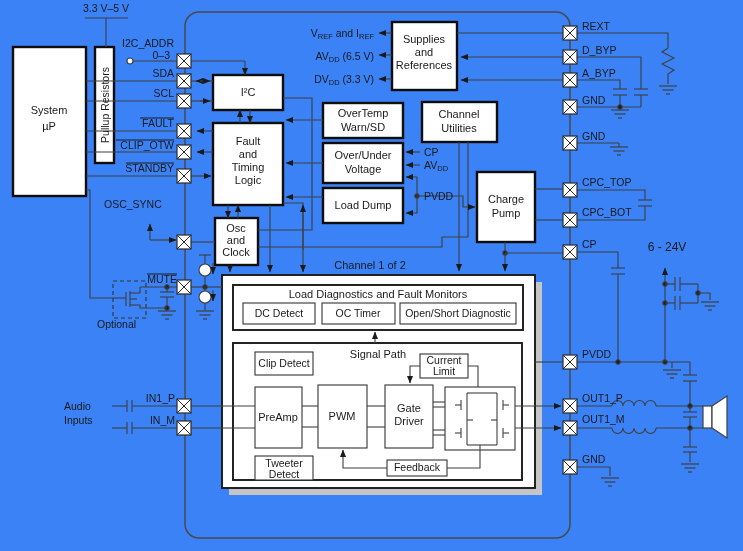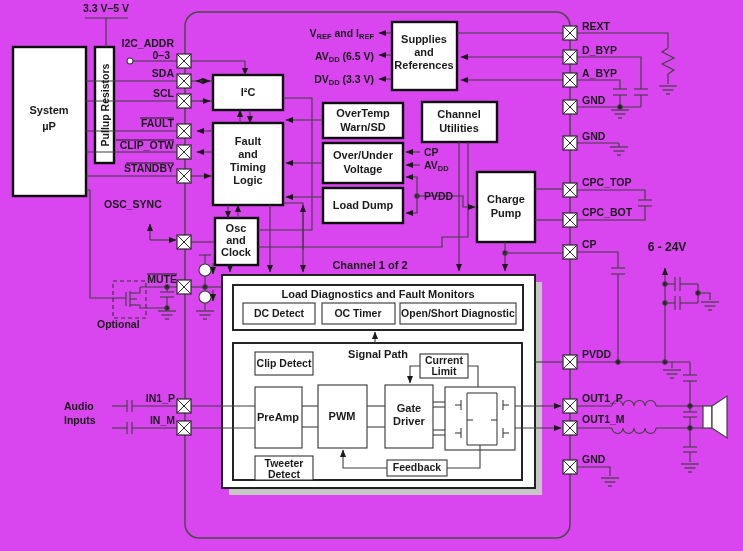--- a/index.html
+++ b/index.html
@@ -1,17 +1,17 @@
 <!DOCTYPE html>
 <html><head>
 <meta charset="utf-8">
 <style>
   html,body{margin:0;padding:0;background:#fff;}
-  .stage{position:relative;width:743px;height:551px;background:#d946ef;overflow:hidden;
-         font-family:"Liberation Sans", sans-serif;font-weight:bold;}
+  .stage{position:relative;width:743px;height:551px;background:#3b82f6;overflow:hidden;
+         font-family:"Liberation Sans", sans-serif;}
   svg text{fill:#1a1a1a;font-family:"Liberation Sans", sans-serif;}
   .t10{font-size:10.5px;}
   .t11{font-size:11px;}
   .sub{font-size:7.5px;}
   .wire{stroke:#3f3f3f;stroke-width:1.1;fill:none;}
   .thick{fill:#ffffff;stroke:#0d0d0d;stroke-width:2.4;}
   .med{fill:#ffffff;stroke:#1a1a1a;stroke-width:1.9;}
   .thin{fill:#ffffff;stroke:#333333;stroke-width:1.1;}
   .dashed{fill:none;stroke:#333;stroke-width:1.1;stroke-dasharray:4 3;}
   .dot{fill:#1f1f1f;}

